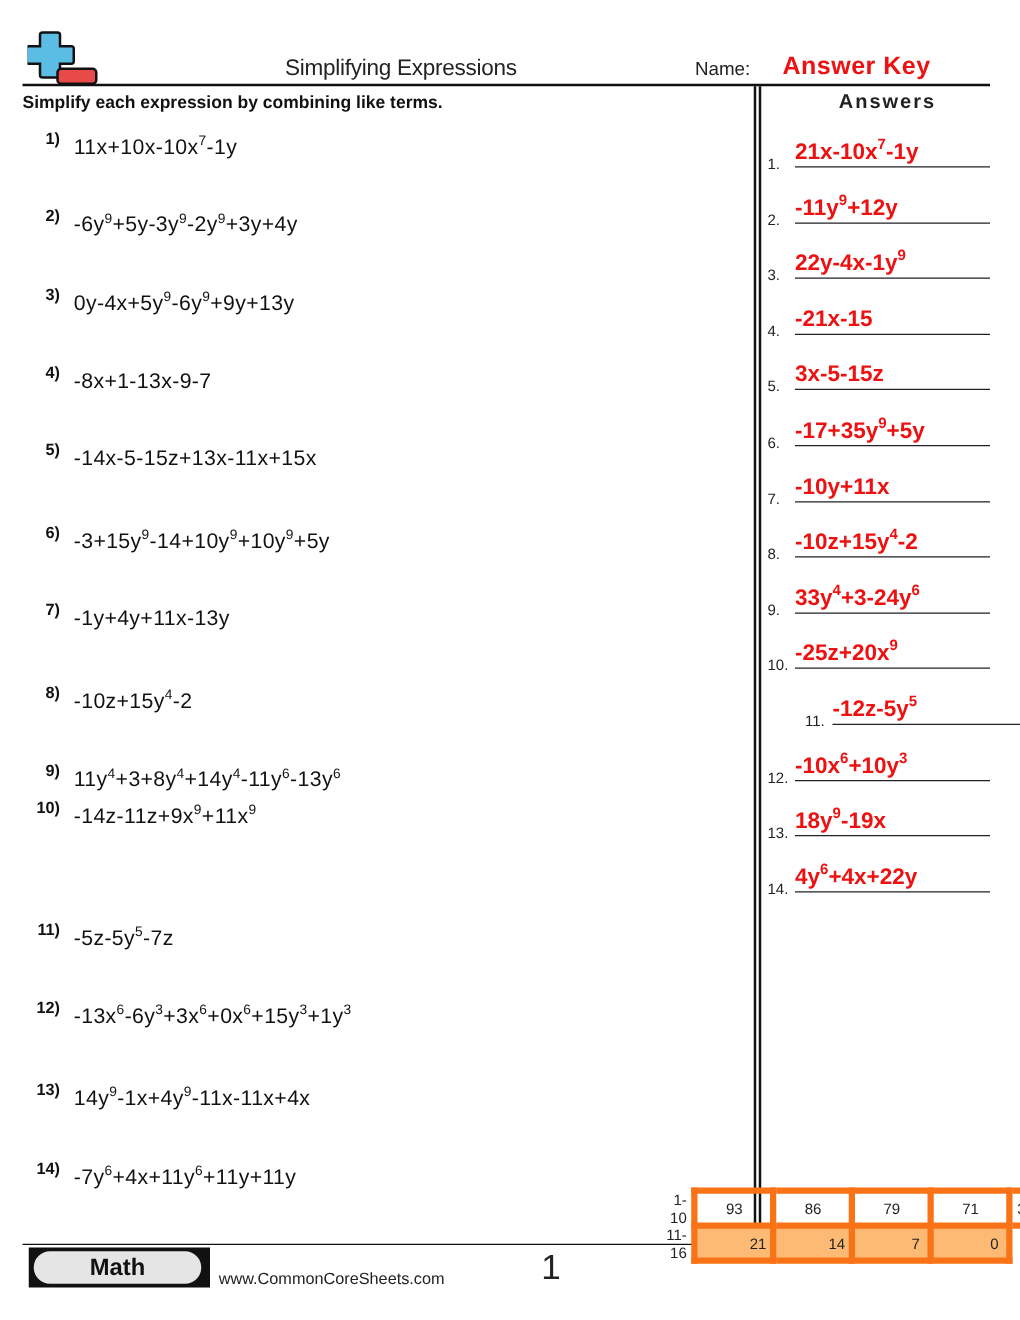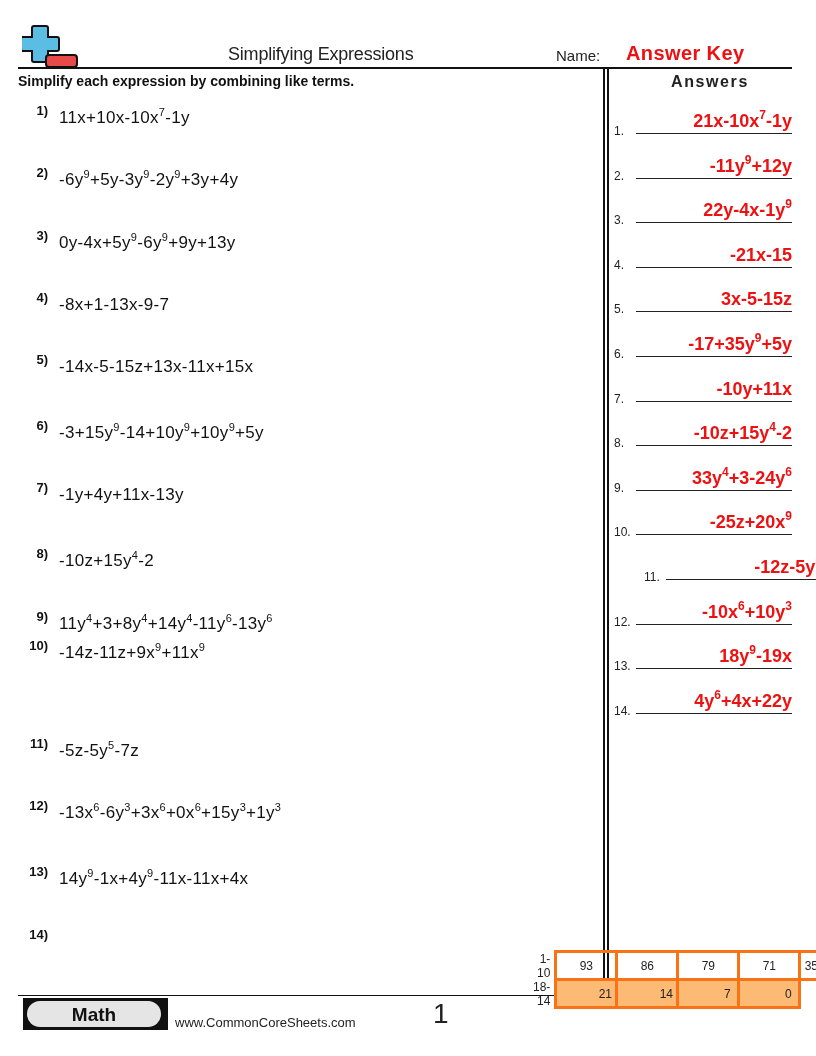--- a/index.html
+++ b/index.html
@@ -21,33 +21,33 @@
   .divider-b { position: absolute; left: 607px; top: 69px; width: 2px; height: 927px; background: #111; }
 
   .problem { position: absolute; left: 0; height: 30px; }
   .problem .expr { position: absolute; left: 59px; top: 5px; font-size: 17px; color: #111; white-space: nowrap; letter-spacing: 0.3px; }
   .problem .num-wrap { position: absolute; left: 0; top: 0; width: 48px; text-align: right; font-size: 13px; font-weight: bold; }
   sup { font-size: 11px; vertical-align: 7px; line-height: 0; }
 
   .answer-row { position: absolute; left: 614px; width: 178px; height: 30px; }
   .answer-row .anum { position: absolute; left: 0; bottom: 0; font-size: 12px; color: #222; }
   .answer-row .aline { position: absolute; left: 22px; right: 0; bottom: 4px; height: 1px; background: #222; }
-  .answer-row .aval { position: absolute; left: 22px; right: 0; bottom: 6px; text-align: right; font-size: 18px; font-weight: bold; color: #ee1111; white-space: nowrap; }
+  .answer-row .aval { position: absolute; left: 22px; right: 0; bottom: 6px; text-align: left; font-size: 18px; font-weight: bold; color: #ee1111; white-space: nowrap; }
   .answer-row .aval sup { font-size: 12px; vertical-align: 8px; }
 
   .footer-rule { position: absolute; left: 18px; top: 995px; width: 774px; height: 1px; background: #111; }
   .math-badge { position: absolute; left: 23px; top: 998px; width: 145px; height: 32px; background: #111; }
   .math-pill { position: absolute; left: 4px; top: 3px; width: 134px; height: 26px; background: #e5e5e5; border-radius: 14px; text-align: center; font-size: 19px; font-weight: bold; line-height: 27px; color: #111; }
   .site { position: absolute; left: 175px; top: 1015px; font-size: 13px; color: #222; }
   .page-num { position: absolute; left: 433px; top: 998px; font-size: 28px; color: #222; }
 
   .score-table { position: absolute; left: 530px; top: 950px; border-collapse: collapse; font-size: 12px; }
   .score-table td { height: 15px; padding: 0 3px; text-align: center; color: #222; }
   .score-table td.lbl { border: none; text-align: right; padding-right: 4px; }
-  .score-table td.cell { border: 3px solid #f97316; min-width: 14px; }
+  .score-table td.cell { border: 5px solid #f97316; min-width: 14px; }
   .score-table td.blue { background: #fdba74; padding-left: 41px; }
 </style>
 </head>
 <body>
 
 <svg class="logo" viewBox="0 0 58 44">
   <path d="M12 2 h12 a2 2 0 0 1 2 2 v9 h9 a2 2 0 0 1 2 2 v10 a2 2 0 0 1 -2 2 h-9 v9 a2 2 0 0 1 -2 2 h-12 a2 2 0 0 1 -2 -2 v-9 h-9 a2 2 0 0 1 -2 -2 v-10 a2 2 0 0 1 2 -2 h9 v-9 a2 2 0 0 1 2 -2 z" fill="#5bbde4" stroke="#111" stroke-width="2"></path>
   <rect x="24" y="31" width="31" height="12" rx="3" fill="#e84a4a" stroke="#111" stroke-width="2"></rect>
 </svg>
 <div class="title">Simplifying Expressions</div>
@@ -109,20 +109,21 @@
     <div class="problem" style="top: 798px; width: 590px;">
       <div class="num-wrap">12)</div>
       <div class="expr"><span>-13x</span><sup>6</sup><span>-6y</span><sup>3</sup><span>+3x</span><sup>6</sup><span>+0x</span><sup>6</sup><span>+15y</span><sup>3</sup><span>+1y</span><sup>3</sup></div>
     </div>
     <div class="problem" style="top: 864px; width: 590px;">
       <div class="num-wrap">13)</div>
       <div class="expr"><span>14y</span><sup>9</sup><span>-1x+4y</span><sup>9</sup><span>-11x-11x+4x</span></div>
     </div>
     <div class="problem" style="top: 927px; width: 590px;">
       <div class="num-wrap">14)</div>
+      <div class="expr"><span>-7y</span><sup>6</sup><span>+4x+11y</span><sup>6</sup><span>+11y+11y</span></div>
     </div>
   </div>
 
 <div id="answers">
     <div class="answer-row" style="top: 108px;">
       <div class="anum">1.</div>
       <div class="aline"></div>
       <div class="aval"><span>21x-10x</span><sup>7</sup><span>-1y</span></div>
     </div>
     <div class="answer-row" style="top: 152.6px;">
@@ -207,20 +208,20 @@
         <td class="cell">79</td>
         <td class="cell">71</td>
         <td class="cell">35</td>
         <td class="cell blue">57</td>
         <td class="cell blue">50</td>
         <td class="cell blue">43</td>
         <td class="cell blue">36</td>
         <td class="cell blue">29</td>
       </tr>
       <tr>
-        <td class="lbl">18-14</td>
+        <td class="lbl">11-16</td>
         <td class="cell blue">21</td>
         <td class="cell blue">14</td>
         <td class="cell blue">7</td>
         <td class="cell blue">0</td>
       </tr>
     </tbody>
 </table>
 
 </body></html>

